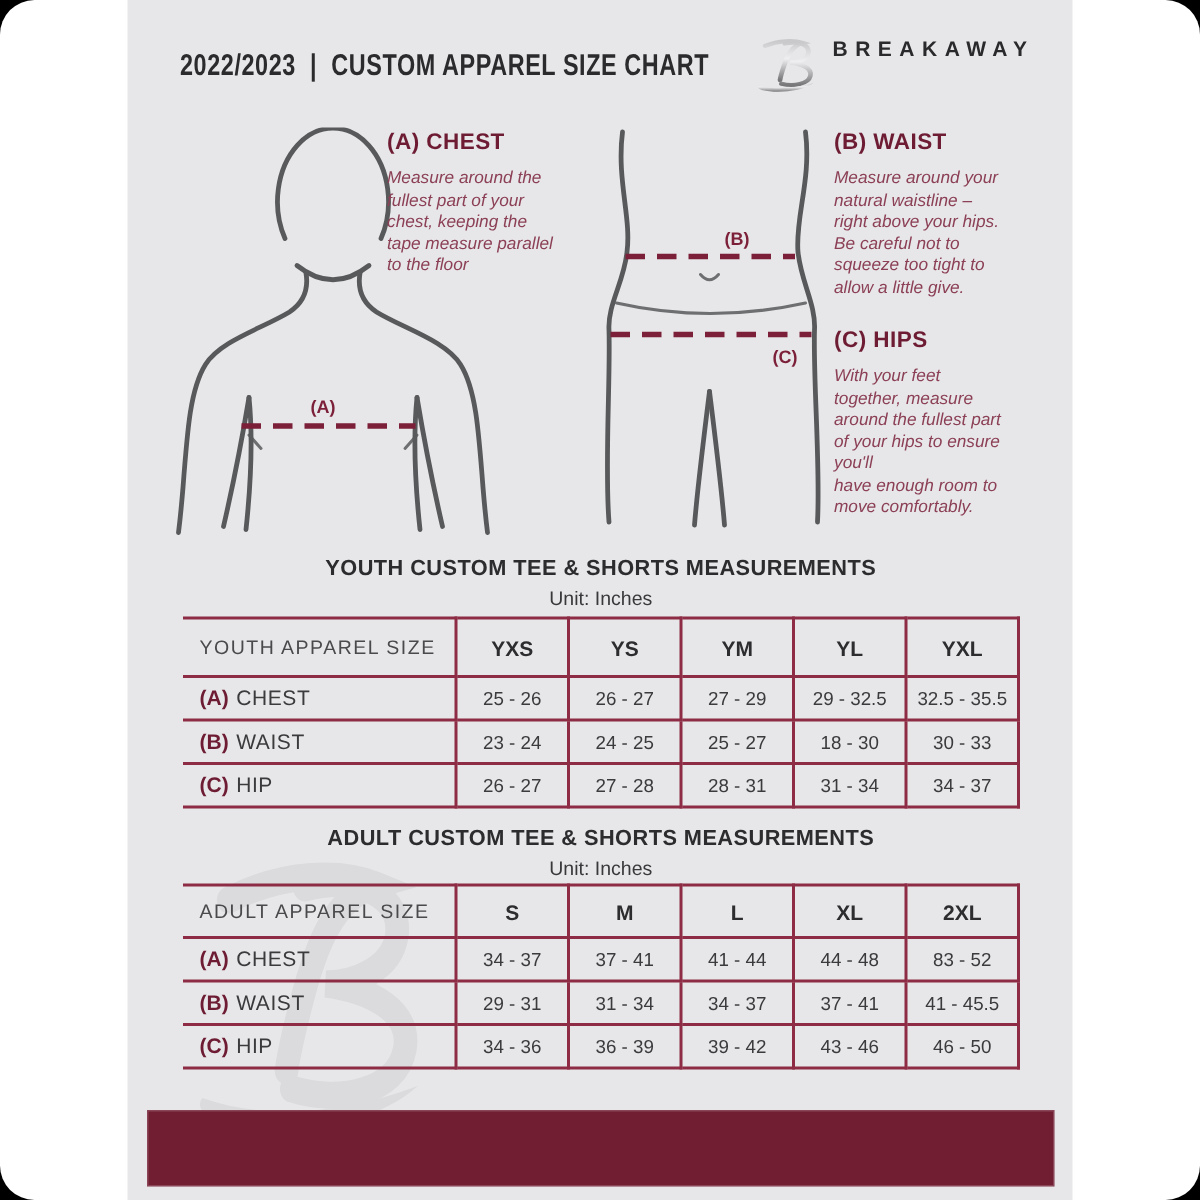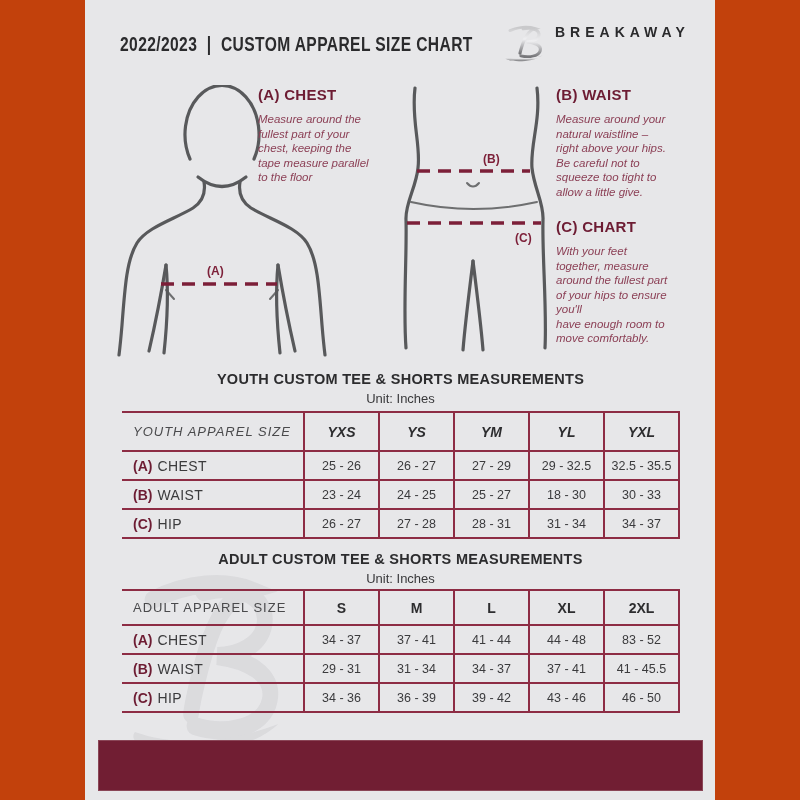--- a/index.html
+++ b/index.html
@@ -1,17 +1,17 @@
 <!DOCTYPE html>
 <html><head>
 <meta charset="utf-8">
 <style>
   html,body{margin:0;padding:0;background:#000;}
-  .canvas{position:relative;width:800px;height:800px;background:#c2410c;overflow:hidden;
-          font-family:"Liberation Sans",sans-serif;}
+  .canvas{position:relative;width:800px;height:800px;background:#ffffff;overflow:hidden;
+          font-family:"Liberation Sans",sans-serif;border-radius:23px;}
   .page{position:absolute;left:85px;top:0;width:630px;height:800px;background:#e7e7e9;overflow:hidden;}
 
   
   .doc-title{position:absolute;left:35px;top:33px;font-size:20px;font-weight:700;color:#2b2b2d;
              letter-spacing:.5px;white-space:pre;transform:scaleX(.78);transform-origin:left center;}
   .brand-logo{position:absolute;left:417px;top:25px;width:45px;height:40px;}
   .brand-name{position:absolute;left:470px;top:24px;font-size:14px;font-weight:700;color:#2a2a2c;
               letter-spacing:5px;white-space:pre;}
 
   
@@ -38,21 +38,21 @@
               background:transparent;}
   .size-table td{border-top:2px solid #8d2c44;border-bottom:2px solid #8d2c44;border-right:2px solid #8d2c44;
                  border-left:2px solid #8d2c44;padding:0;vertical-align:middle;}
   .size-table td:first-child{border-left:none;}
   .size-table .lbl{padding-left:11px;text-align:left;}
   .hd-lbl{font-size:13px;color:#4a4a4c;letter-spacing:1px;}
   .hd-size{font-size:14px;font-weight:700;color:#2d2d2f;text-align:center;}
   .row-prefix{font-weight:700;color:#6d1c33;font-size:14px;margin-right:5px;}
   .row-label{color:#3b3b3d;font-size:14px;letter-spacing:.4px;}
   .val{font-size:12.5px;color:#3b3b3d;text-align:center;}
-  #youth-table{top:411px;}  #youth-table tr.hrow{height:39px;font-style:italic;} #youth-table tr.drow{height:29px;}
+  #youth-table{top:411px;}  #youth-table tr.hrow{height:39px;} #youth-table tr.drow{height:29px;}
   #adult-table{top:589px;}  #adult-table tr.hrow{height:35px;} #adult-table tr.drow{height:29px;}
 
   
   .watermark{position:absolute;left:36px;top:572px;width:175px;height:200px;z-index:1;opacity:.85;}
   .wm-stroke{fill:none;stroke:#d9d9dc;stroke-width:9;stroke-linecap:round;}
   .wm-fill{fill:#d9d9dc;}
   .content-layer{position:absolute;inset:0;z-index:2;}
   .footer-bar{position:absolute;left:13px;top:740px;width:605px;height:51px;background:#711e33;z-index:3;
               box-shadow:inset 0 0 0 1px rgba(255,255,255,.18);}
 
@@ -129,21 +129,21 @@
         <h3>(B) WAIST</h3>
         <p>Measure around your
 natural waistline –
 right above your hips.
 Be careful not to
 squeeze too tight to
 allow a little give.</p>
       </div>
 
       <div class="inst inst-hips">
-        <h3>(C) CHART</h3>
+        <h3>(C) HIPS</h3>
         <p>With your feet
 together, measure
 around the fullest part
 of your hips to ensure
 you'll
 have enough room to
 move comfortably.</p>
       </div>
 
       <div class="sec-title" style="top:371px">YOUTH CUSTOM TEE &amp; SHORTS MEASUREMENTS</div>

